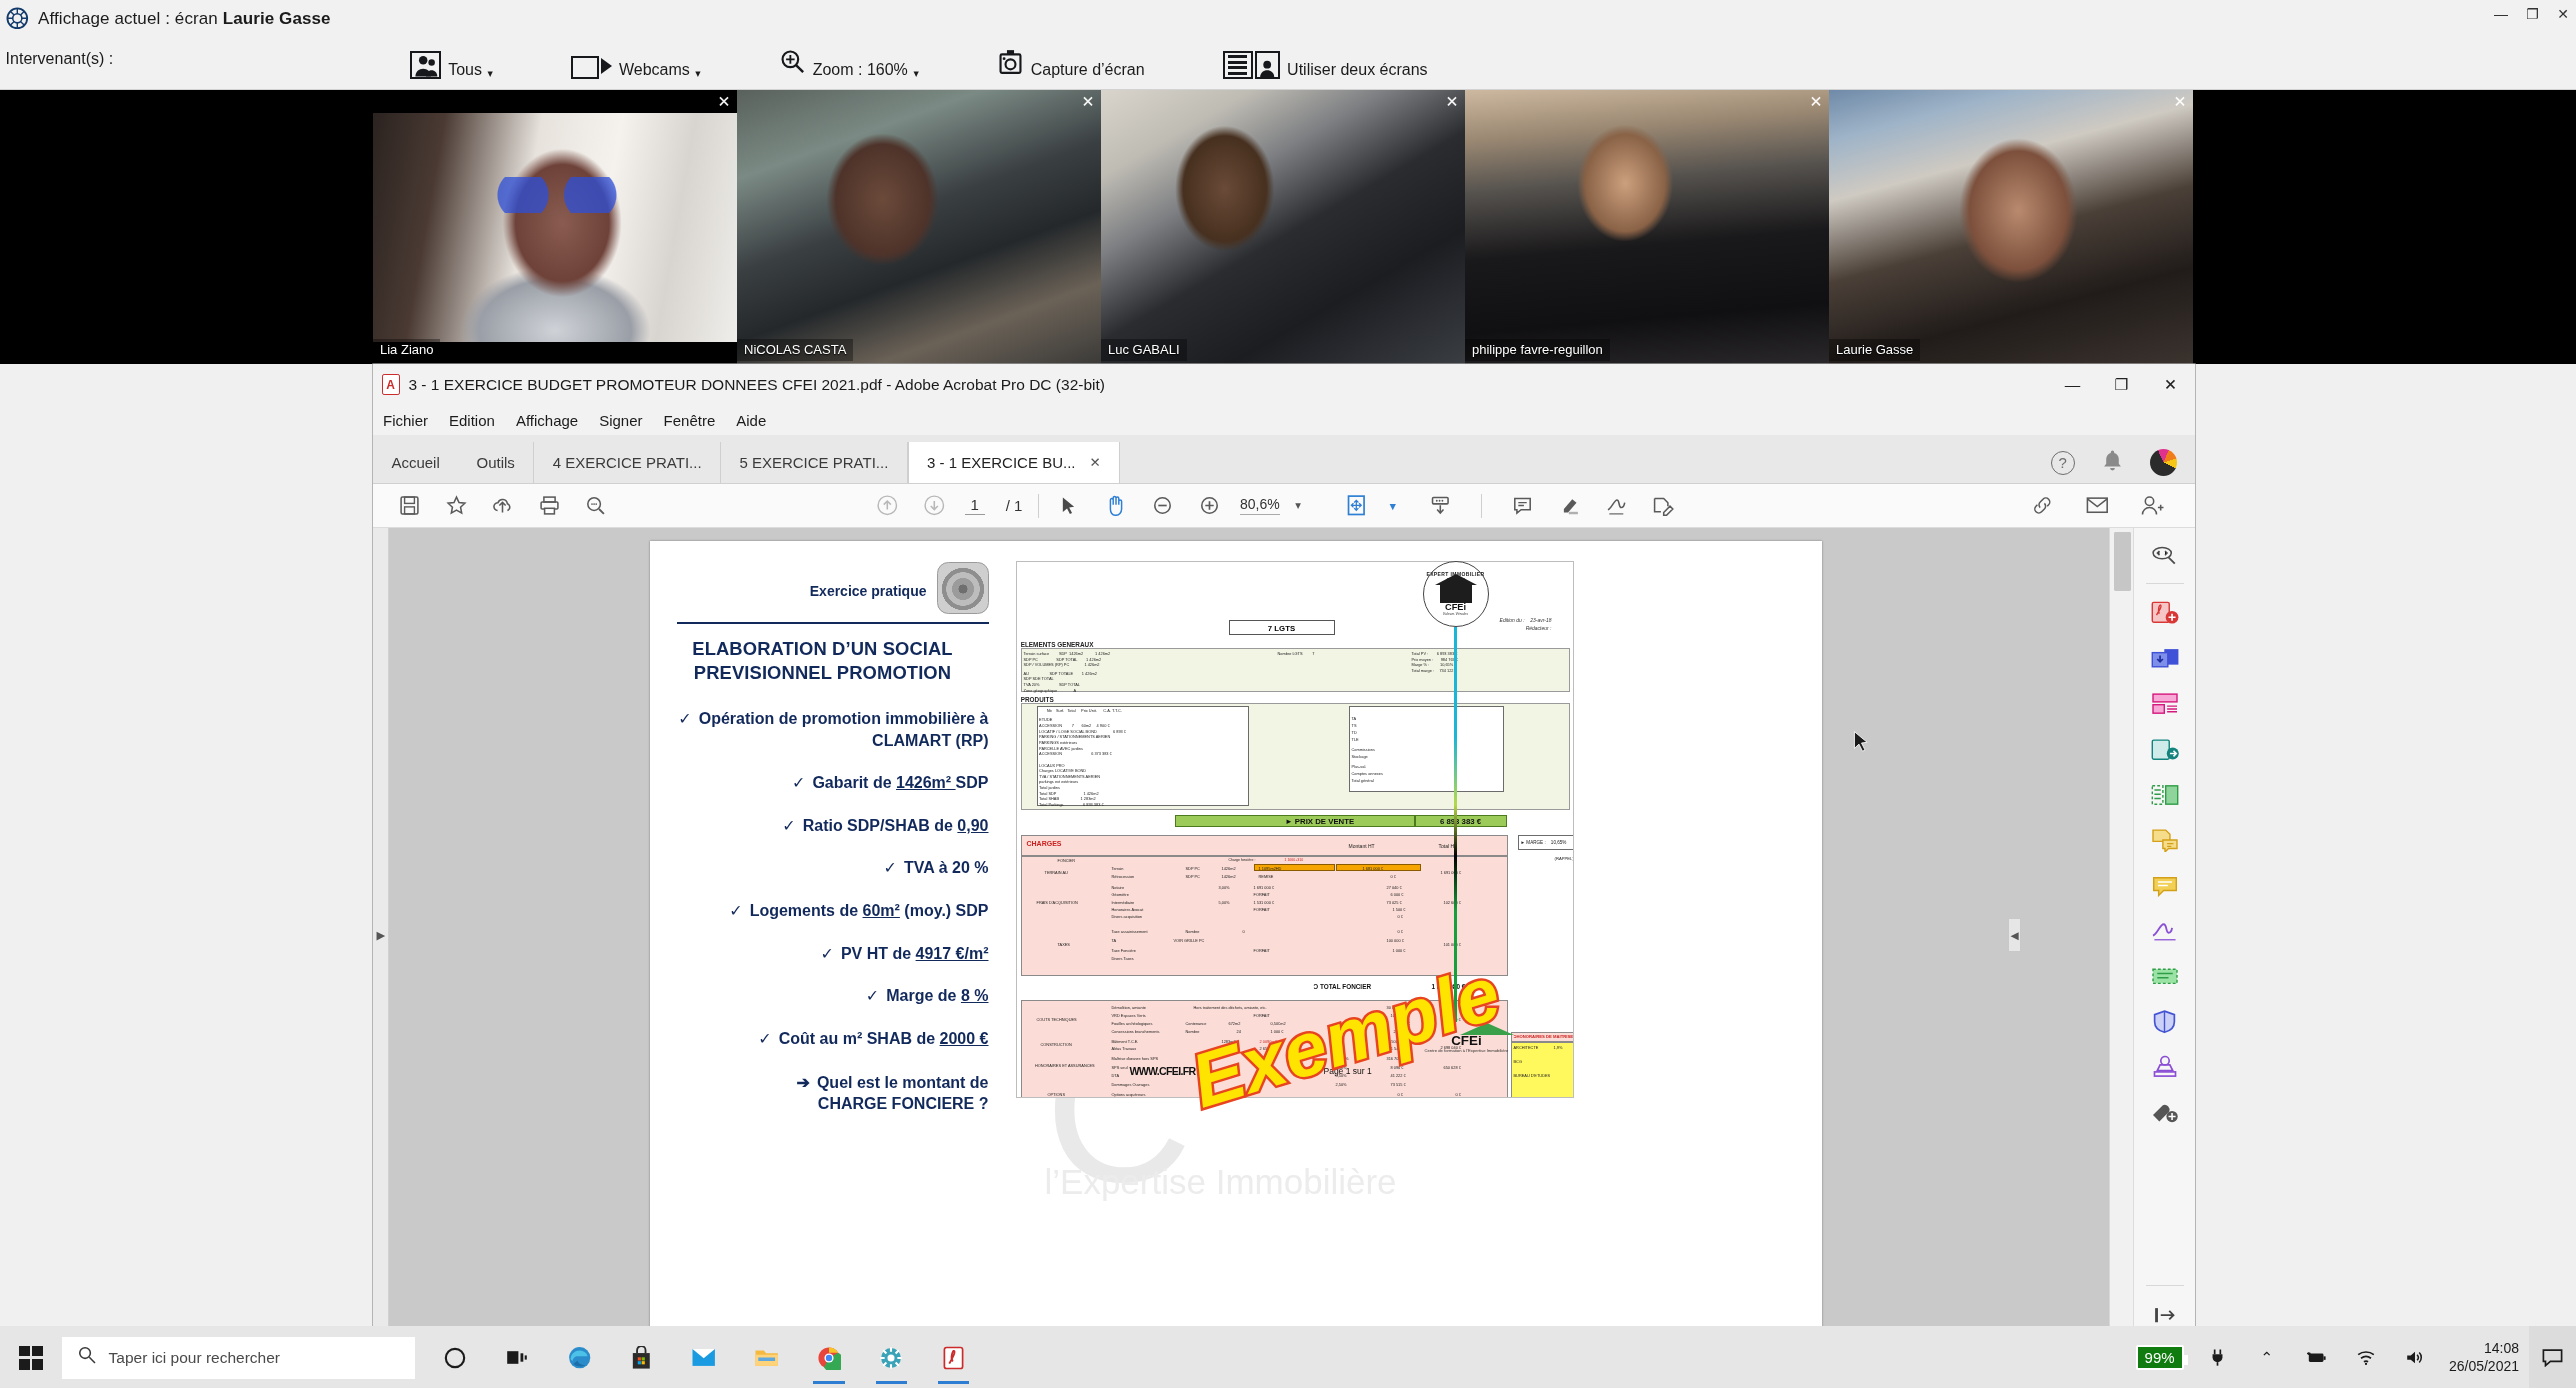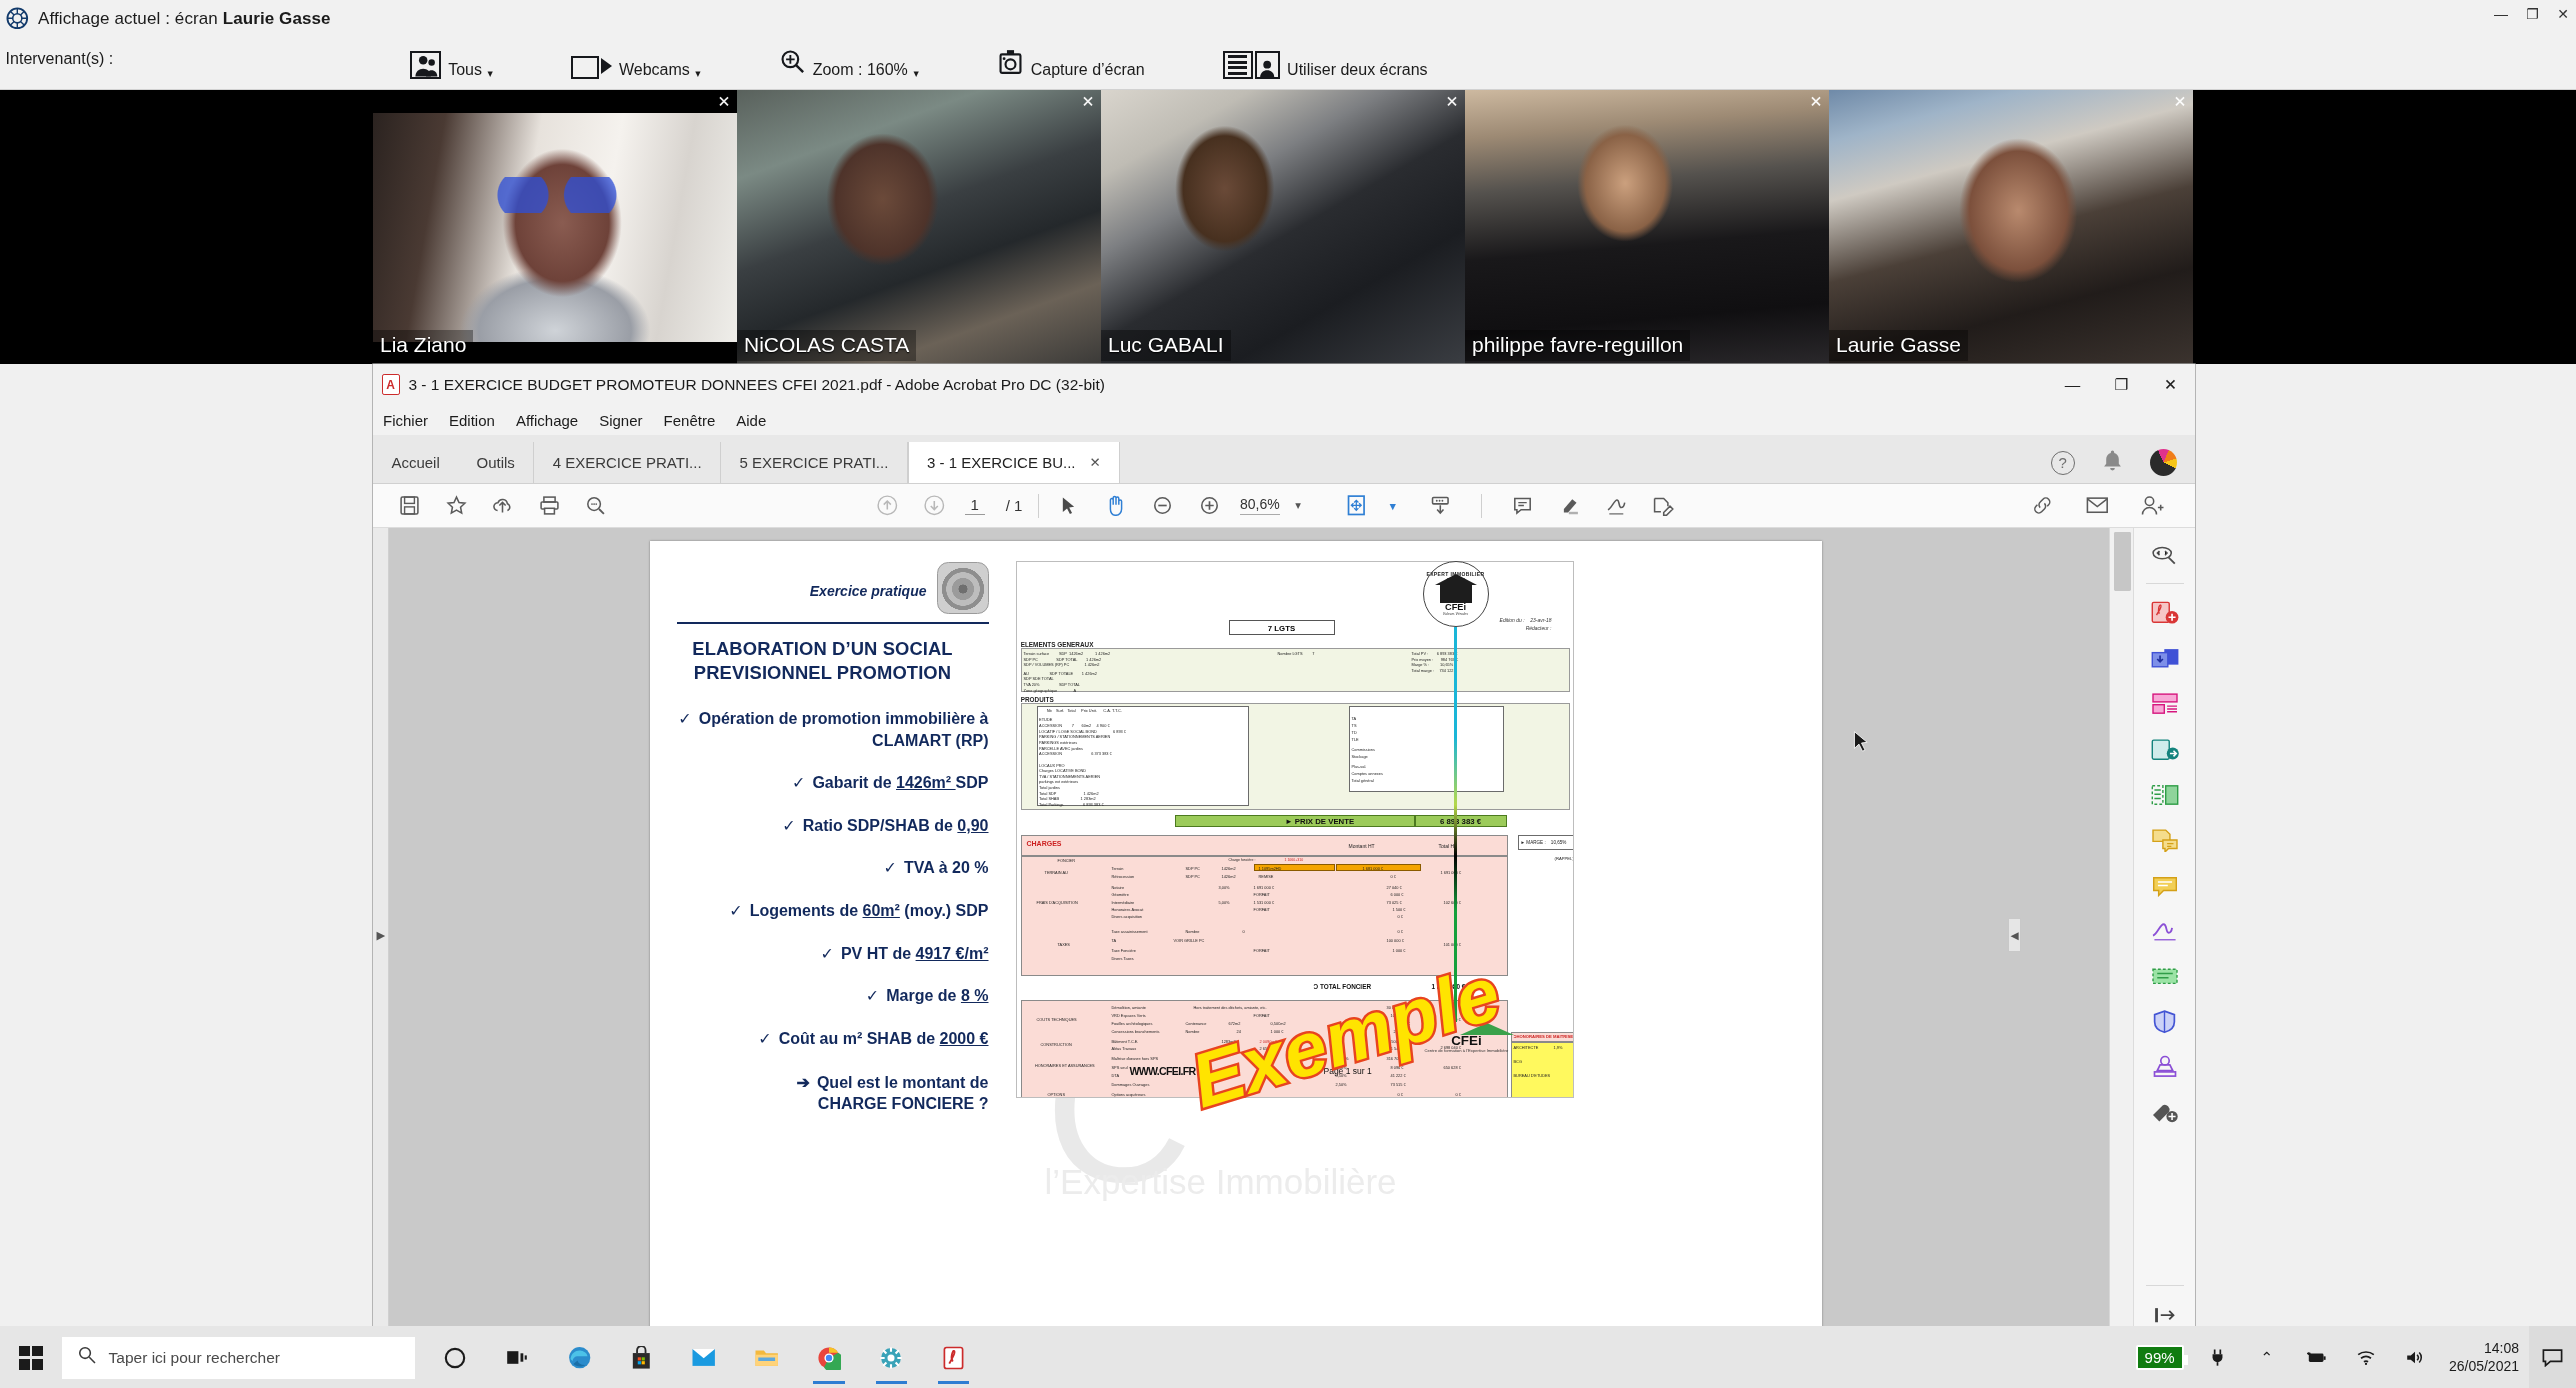--- a/index.html
+++ b/index.html
@@ -36,21 +36,21 @@
   .ic-dual .p1 { width:30px;height:28px;border:2.8px solid #16181c;display:flex;flex-direction:column;justify-content:center;gap:2.8px;padding:0 3.5px;}
   .ic-dual .p1 i { display:block; height:2.8px; background:#16181c; }
   .ic-dual .p2 { width:25.4px;height:28px;border:2.8px solid #16181c;margin-left:2.1px;display:flex;align-items:flex-end;justify-content:center;}
 
   
   .cams { position:absolute; left:0; top:90px; width:2576px; height:274px; background:#000; }
   .cams-inner { position:absolute; left:373px; top:0; width:1822px; height:274px; display:flex; }
   .cam { position:relative; width:364px; height:274px; overflow:hidden; background:#000; }
   .cam .vid { position:absolute; left:0; right:0; }
   .cam .name {
-    position:absolute; left:0; bottom:2.8px; color:#fff; font-size:21px;
+    position:absolute; left:0; bottom:2.8px; color:#fff; font-size:13px;
     padding:2.8px 7px 4.2px 7px; background:rgba(0,0,0,.35); text-shadow:0 0.7px 1.4px #000;
     white-space:nowrap;
   }
   .cam .closebtn { position:absolute; right:6.4px; top:4.2px; color:#fff; font-size:15.5px; line-height:1; opacity:.95; }
 
   
   .v1 { top:22.6px; height:229px; background:
       radial-gradient(ellipse 85px 106px at 52% 48%, #8a5c51 0%, #6e4239 55%, transparent 70%),
       radial-gradient(ellipse 127px 85px at 50% 95%, #cfd3d8 0%, #9a9ea6 60%, transparent 75%),
       linear-gradient(100deg,#2b2320 0%,#4a3a33 18%,#e7e2dc 42%,#f5f2ee 62%,#d8d4cf 80%,#efeeea 100%); }
@@ -111,21 +111,21 @@
   .rightrail { width:62px; background:#f6f6f6; border-left:0.7px solid #dcdcdc; display:flex; flex-direction:column; align-items:center; padding-top:10px; gap:13.4px; }
   .rr-ic { width:40px; height:32px; display:flex; align-items:center; justify-content:center; }
   .rr-div { width:38px; height:0.7px; background:#d8d8d8; }
   .midgrip { position:absolute; right:88px; top:50%; width:12.7px; height:34px; background:#e6e6e6; border:0.7px solid #c8c8c8; transform:translateY(-50%);
       display:flex;align-items:center;justify-content:center;color:#555;font-size:10.6px; z-index:5;}
 
   
   .slide { position:absolute; inset:0; }
   .col-left { position:absolute; left:7px; top:21px; width:332px; text-align:right; color:#12295c; }
   .ex-row { display:flex; align-items:flex-start; justify-content:flex-end; gap:10px; }
-  .ex-lbl { font-style:italic; font-weight:bold; font-size:14px; color:#12295c; padding-top:21px;}
+  .ex-lbl { font-weight:bold; font-size:14px; color:#12295c; padding-top:21px;}
   .gear { width:52px; height:52px; border-radius:11.3px; background:
       radial-gradient(circle at 50% 52%, #6f6f6f 0 12%, #9b9b9b 13% 30%, #bdbdbd 31% 46%, #8e8e8e 47% 58%, #cfcfcf 59% 100%),
       linear-gradient(#d9d9d9,#a9a9a9); border:1.4px solid #9b9b9b; }
   .rule { height:2.1px; background:#12295c; margin:8.5px 0 12.7px 20px; }
   .title2 { font-size:18.4px; font-weight:bold; line-height:1.28; color:#12295c; text-align:center; letter-spacing:0.1px;}
   .bullets { margin-top:24px; font-size:16px; font-weight:bold; line-height:1.35; color:#12295c; }
   .bul { margin-bottom:21px; }
   .bul .ck { margin-right:7px; font-weight:normal; }
   .u { text-decoration:underline; }
   .arrowq { margin-top:24px; font-size:16px; font-weight:bold; color:#12295c; line-height:1.3;}

